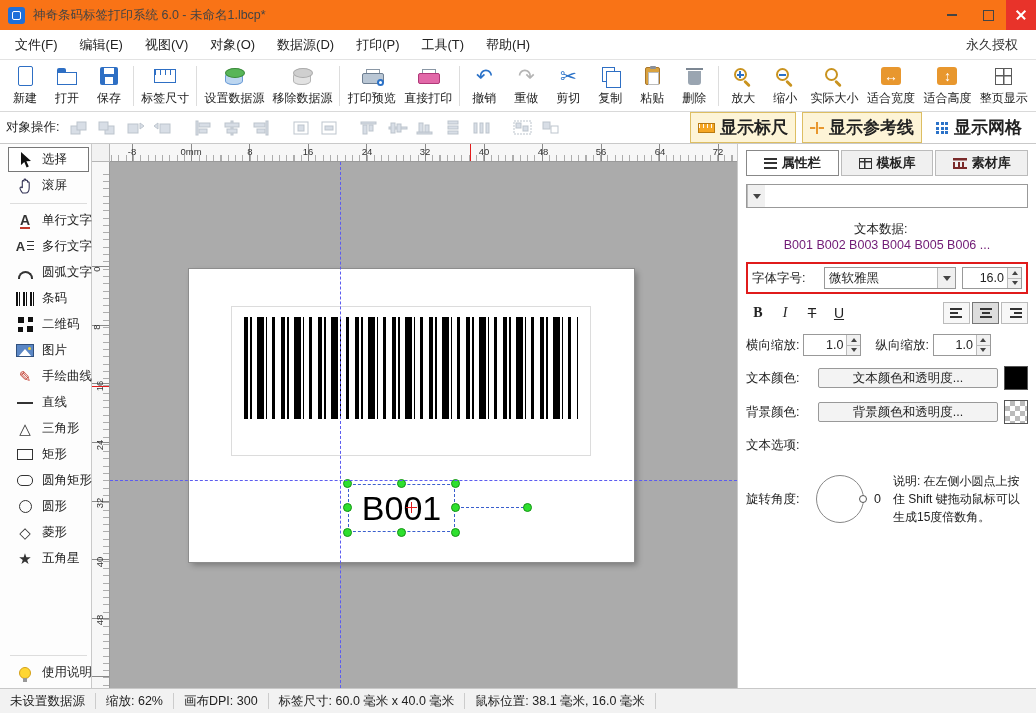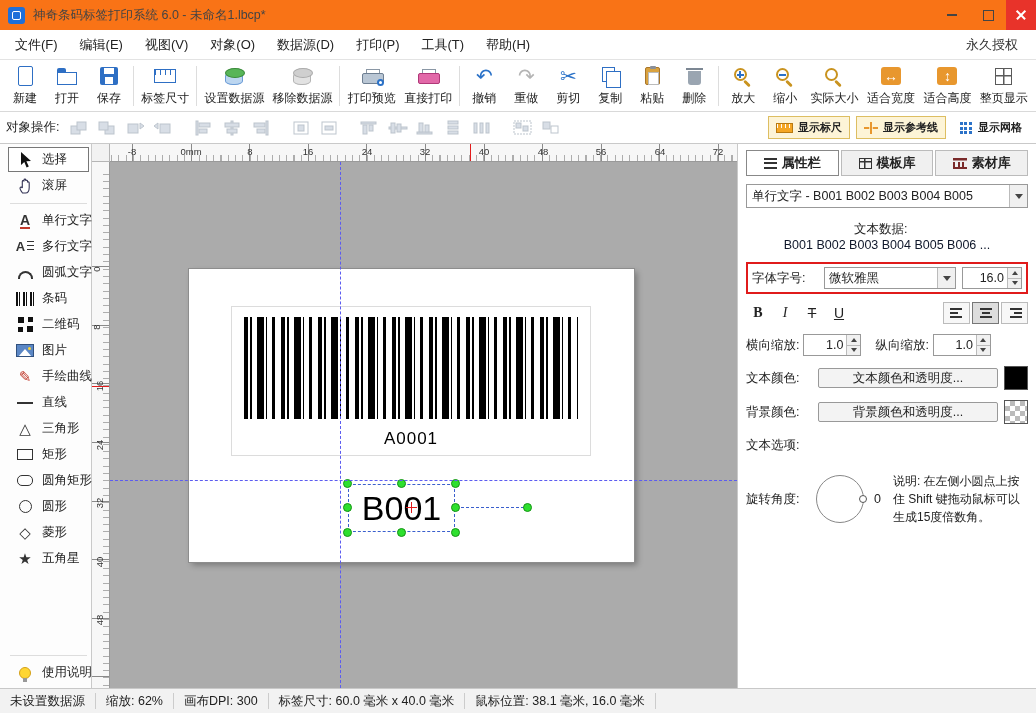--- a/index.html
+++ b/index.html
@@ -71,21 +71,21 @@
              font-size:14px;font-weight:bold;}
   .i-page{width:17px;height:17px;border:1.5px solid #5a5a5a;background:
       linear-gradient(#5a5a5a,#5a5a5a) center/100% 1.5px no-repeat,
       linear-gradient(90deg,#5a5a5a,#5a5a5a) center/1.5px 100% no-repeat,#fff;}
 
   
   .objbar{height:32px;display:flex;align-items:center;padding:0 6px;border-bottom:1px solid #c9c9c9;gap:3px;}
   .ot-label{font-size:12.5px;margin-right:4px;white-space:nowrap;}
   .oti{width:25px;height:22px;display:flex;align-items:center;justify-content:center;opacity:.55;}
   .otgap{width:10px;flex:0 0 auto;}
-  .view-btn{display:flex;align-items:center;gap:5px;padding:3px 7px;font-size:11px;font-weight:bold;white-space:nowrap;margin-left:3px;}
+  .view-btn{display:flex;align-items:center;gap:5px;padding:3px 7px;font-size:17px;font-weight:bold;white-space:nowrap;margin-left:3px;}
   .view-on{background:#fdf4d7;border:1px solid #ddbe62;}
   .view-plain{background:#fff;border:1px solid #fff;}
   .ic-rulerbtn{width:17px;height:10px;background:#f5a623 no-repeat;border:1px solid #b97a10;
       background-image:repeating-linear-gradient(90deg,rgba(255,255,255,.95) 0 1px,transparent 1px 4px);background-size:100% 4px;}
   .ic-guide{width:14px;height:12px;position:relative;}
   .ic-guide::before{content:"";position:absolute;left:0;right:0;top:5px;border-top:2px dashed #e8972e;}
   .ic-guide::after{content:"";position:absolute;top:0;bottom:0;left:6px;border-left:2px dashed #e8972e;}
   .ic-grid{width:13px;height:13px;background:#2b72c8;
       background-image:repeating-linear-gradient(0deg,transparent 0 3px,#fff 3px 4.5px),repeating-linear-gradient(90deg,transparent 0 3px,#fff 3px 4.5px);}
 
@@ -171,21 +171,21 @@
       linear-gradient(#7a2a2a,#7a2a2a) top/100% 2.5px no-repeat,
       repeating-linear-gradient(90deg,#7a2a2a 0 2px,transparent 2px 4.5px) 0 4px/100% 5px no-repeat,
       linear-gradient(#7a2a2a,#7a2a2a) bottom/100% 2px no-repeat;}
   .objsel{margin-top:8px;height:24px;border:1px solid #999;display:flex;align-items:center;}
   .objsel-text{flex:1;padding:0 5px;white-space:nowrap;overflow:hidden;}
   .dd-btn{width:18px;align-self:stretch;border-left:1px solid #bbb;background:#f0f0f0;display:flex;align-items:center;justify-content:center;}
   .tri-d{width:0;height:0;border-left:4px solid transparent;border-right:4px solid transparent;border-top:5px solid #444;}
   .row{display:flex;align-items:center;}
   .lbl{width:66px;flex:0 0 auto;white-space:nowrap;}
   .row-textdata{margin-top:13px;flex-direction:column;}
-  .td-value{flex:1;white-space:nowrap;overflow:hidden;color:#0f172a;}
+  .td-value{flex:1;white-space:nowrap;overflow:hidden;color:#701a75;}
   .row-font{margin-top:10px;border:2px solid #e01b1b;padding:3px 4px;gap:6px;}
   .combo{flex:1;height:22px;border:1px solid #999;display:flex;align-items:center;min-width:0;}
   .combo-text{flex:1;padding:0 4px;white-space:nowrap;overflow:hidden;}
   .spin{width:60px;height:22px;border:1px solid #999;display:flex;align-items:center;flex:0 0 auto;}
   .spin-val{flex:1;text-align:right;padding-right:3px;}
   .spin-btns{width:14px;align-self:stretch;border-left:1px solid #bbb;display:flex;flex-direction:column;}
   .sb{flex:1;display:flex;align-items:center;justify-content:center;background:#f0f0f0;}
   .sb + .sb{border-top:1px solid #bbb;}
   .tri-u-s{width:0;height:0;border-left:3px solid transparent;border-right:3px solid transparent;border-bottom:4px solid #444;}
   .tri-d-s{width:0;height:0;border-left:3px solid transparent;border-right:3px solid transparent;border-top:4px solid #444;}
@@ -670,21 +670,20 @@
         <span class="vnum" style="top:283px">24</span>
         <span class="vnum" style="top:341px">32</span>
         <span class="vnum" style="top:400px">40</span>
         <span class="vnum" style="top:458px">48</span>
         <span class="vmark" style="top:224px"></span>
       </div>
       <div class="canvas">
         <div class="sheet">
           <div class="bc-obj">
             <div class="bc-bars"></div>
-            <div class="bc-label">A0001</div>
           </div>
           <div class="txt-obj">
             <div class="sel-rect"></div>
             <div class="txt-val">B001</div>
             <span class="cross"></span>
             <span class="rot-line"></span>
             <span class="hd hd-nw"></span>
             <span class="hd hd-n"></span>
             <span class="hd hd-ne"></span>
             <span class="hd hd-w"></span>
@@ -710,21 +709,20 @@
           <span class="ic-tmpl"></span>
           <span>模板库</span>
         </div>
         <div class="ptab">
           <span class="ic-mat"></span>
           <span>素材库</span>
         </div>
       </div>
 
       <div class="objsel">
-        <span class="objsel-text">单行文字 - B001 B002 B003 B004 B005</span>
         <span class="dd-btn">
             <span class="tri-d"></span>
           </span>
       </div>
 
       <div class="row row-textdata">
         <span class="lbl">文本数据:</span>
         <span class="td-value">B001 B002 B003 B004 B005 B006 ...</span>
       </div>
 

